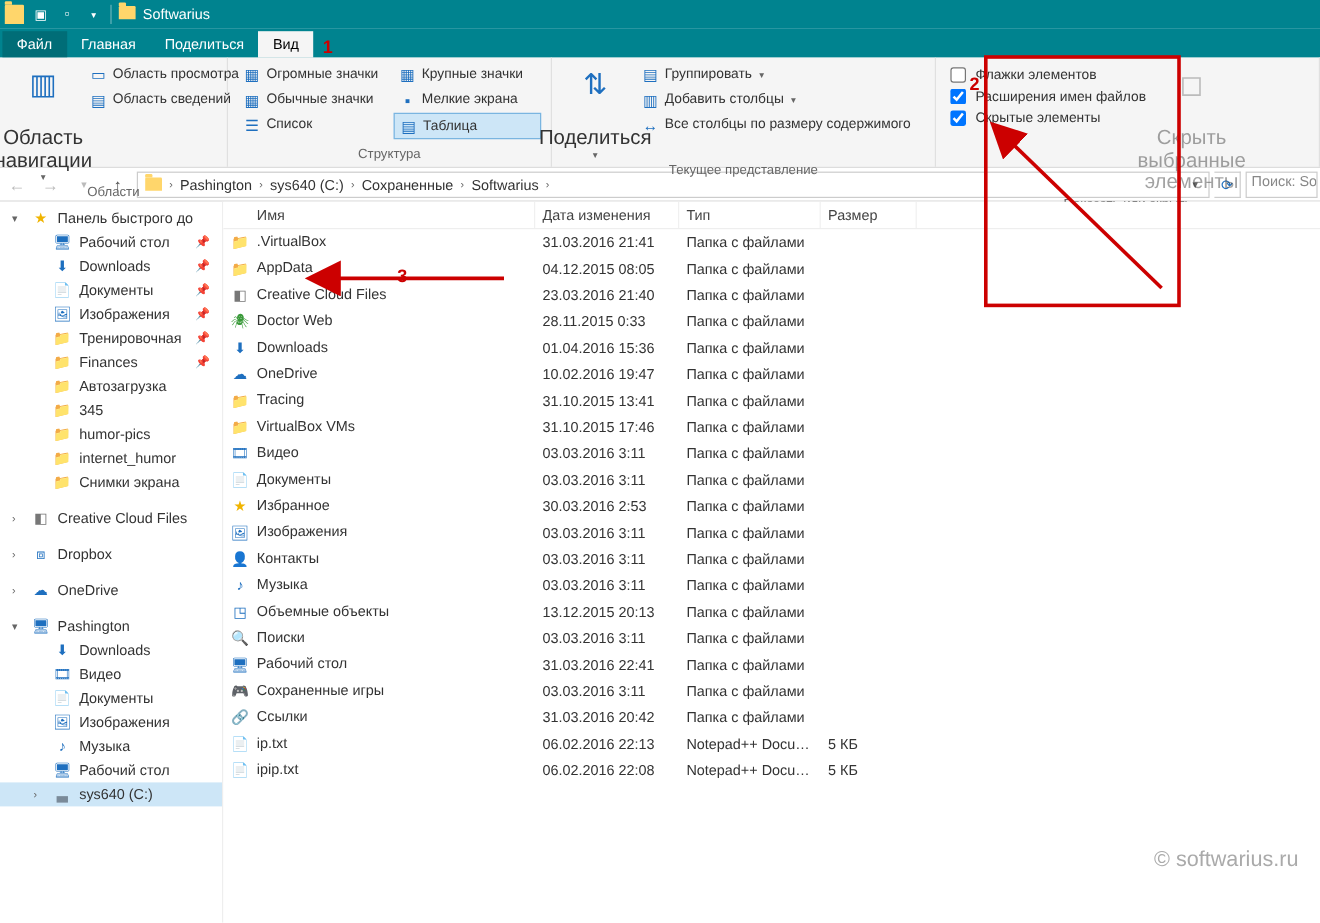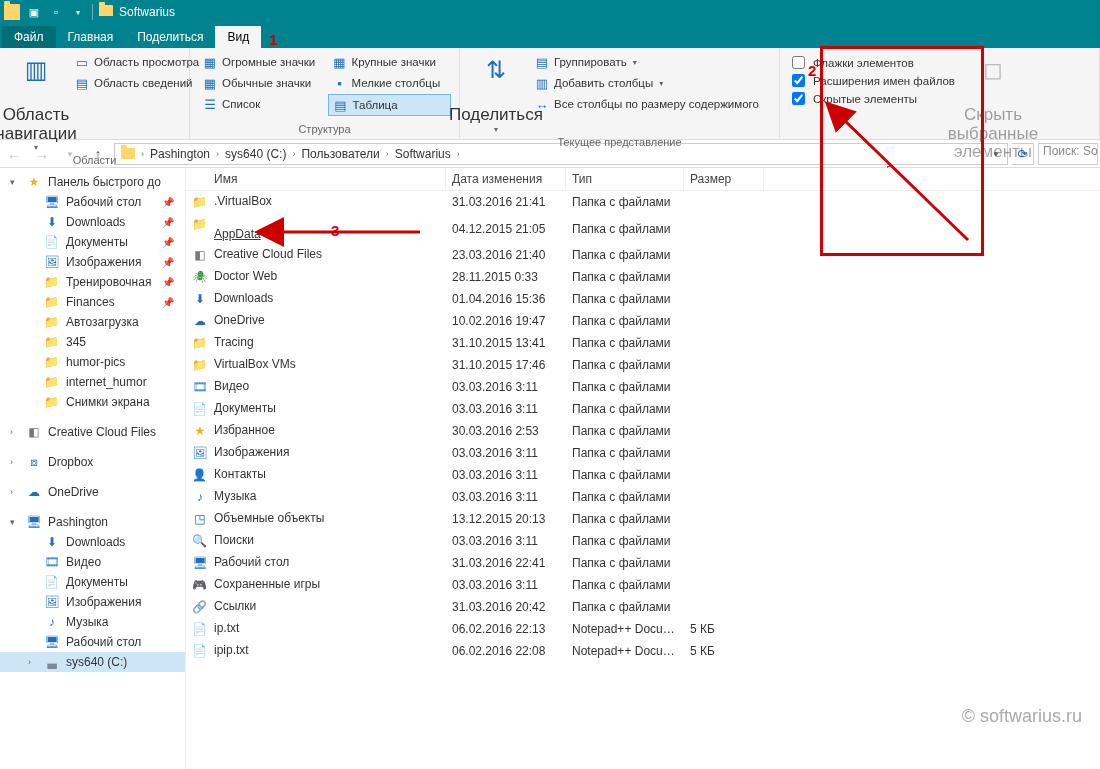--- a/index.html
+++ b/index.html
@@ -60,21 +60,21 @@
   
   .filelist { flex:1; overflow:auto; position:relative; }
   .filelist .header { display:flex; border-bottom:1px solid #eee; font-size:12px; color:#444; position:sticky; top:0; background:#fff;}
   .filelist .header .col { padding:4px 6px; border-right:1px solid #f0f0f0; }
   .filelist .row { display:flex; align-items:center; font-size:12px; padding:1px 0; cursor:pointer;}
   .filelist .row .cell { padding:2px 6px; white-space:nowrap; overflow:hidden; text-overflow:ellipsis; }
   .c-name { width: 260px; display:flex; gap:6px;}
   .c-date { width: 120px; }
   .c-type { width: 118px; }
   .c-size { width: 80px; text-align:left; }
-  .filelist .row.highlight .name-text { text-decoration: underline; text-decoration-color:#cc0000;margin-top:11px;}
+  .filelist .row.highlight .name-text { text-decoration-color:#cc0000;}
   .file-icon { width:16px; height:16px; display:inline-flex; align-items:center; justify-content:center; }
 
   
   .anno { position:absolute; color:#cc0000; font-weight:bold; z-index:50; pointer-events:none;}
   .redbox { border:3px solid #cc0000; }
   .redarrow-svg { position:absolute; pointer-events:none; z-index:49; }
 
   
   .watermark { position:absolute; right:18px; bottom:42px; color:#aaa; font-size:18px; }
 
@@ -149,21 +149,21 @@
             <span>Список</span>
           </div>
       </div>
       <div class="col" style="flex:1">
         <div class="smallrow">
             <span class="icon ic-blue">▦</span>
             <span>Крупные значки</span>
           </div>
         <div class="smallrow">
             <span class="icon ic-blue">▪</span>
-            <span>Мелкие столбцы</span>
+            <span>Мелкие экрана</span>
           </div>
         <div class="smallrow selected">
             <span class="icon ic-blue">▤</span>
             <span>Таблица</span>
           </div>
       </div>
     </div>
     <div class="label">Структура</div>
   </div>
 
@@ -226,21 +226,21 @@
   <div class="navbtn">↑</div>
   <div class="breadcrumb">
     <span class="seg">
         <span class="folder-glyph"></span>
       </span>
     <span class="chev">›</span>
     <span class="seg">Pashington</span>
       <span class="chev">›</span>
     <span class="seg">sys640 (C:)</span>
       <span class="chev">›</span>
-    <span class="seg">Пользователи</span>
+    <span class="seg">Сохраненные</span>
       <span class="chev">›</span>
     <span class="seg">Softwarius</span>
       <span class="chev">›</span>
     <span style="flex:1"></span>
     <span class="navbtn" style="width:18px;font-size:9px;color:#666">▾</span>
   </div>
   <div class="refresh">⟳</div>
   <div class="search">Поиск: Soft</div>
 </div>
 
@@ -392,21 +392,21 @@
           </div>
           <div class="cell c-date">31.03.2016 21:41</div>
           <div class="cell c-type">Папка с файлами</div>
           <div class="cell c-size"></div>
         </div>
         <div class="row highlight">
           <div class="cell c-name">
             <span class="file-icon ic-folder">📁</span>
             <span class="name-text">AppData</span>
           </div>
-          <div class="cell c-date">04.12.2015 21:05</div>
+          <div class="cell c-date">04.12.2015 08:05</div>
           <div class="cell c-type">Папка с файлами</div>
           <div class="cell c-size"></div>
         </div>
         <div class="row">
           <div class="cell c-name">
             <span class="file-icon ic-gray">◧</span>
             <span class="name-text">Creative Cloud Files</span>
           </div>
           <div class="cell c-date">23.03.2016 21:40</div>
           <div class="cell c-type">Папка с файлами</div>

